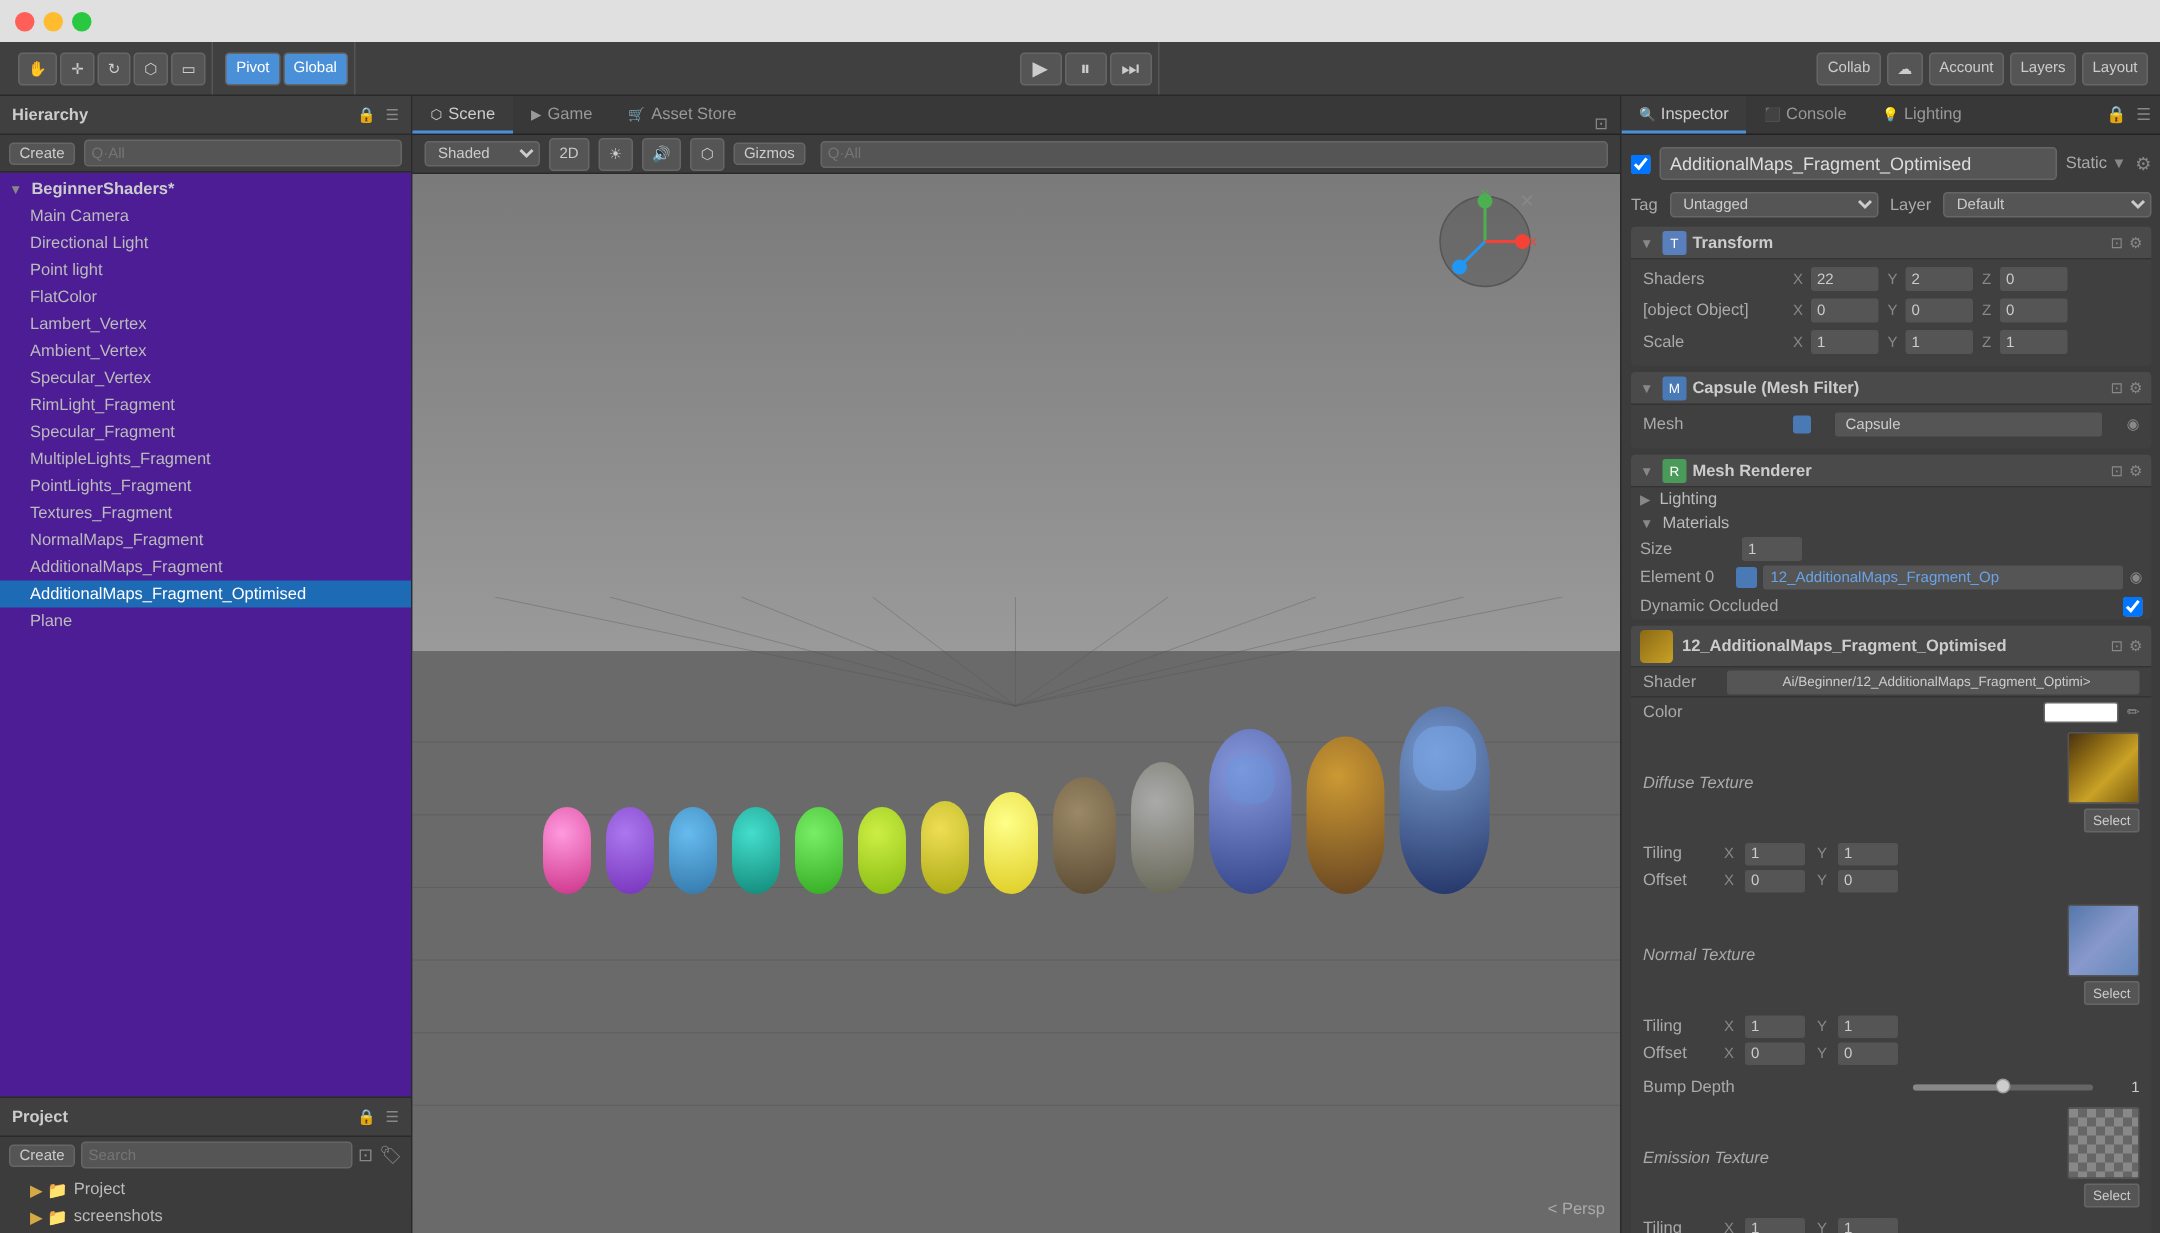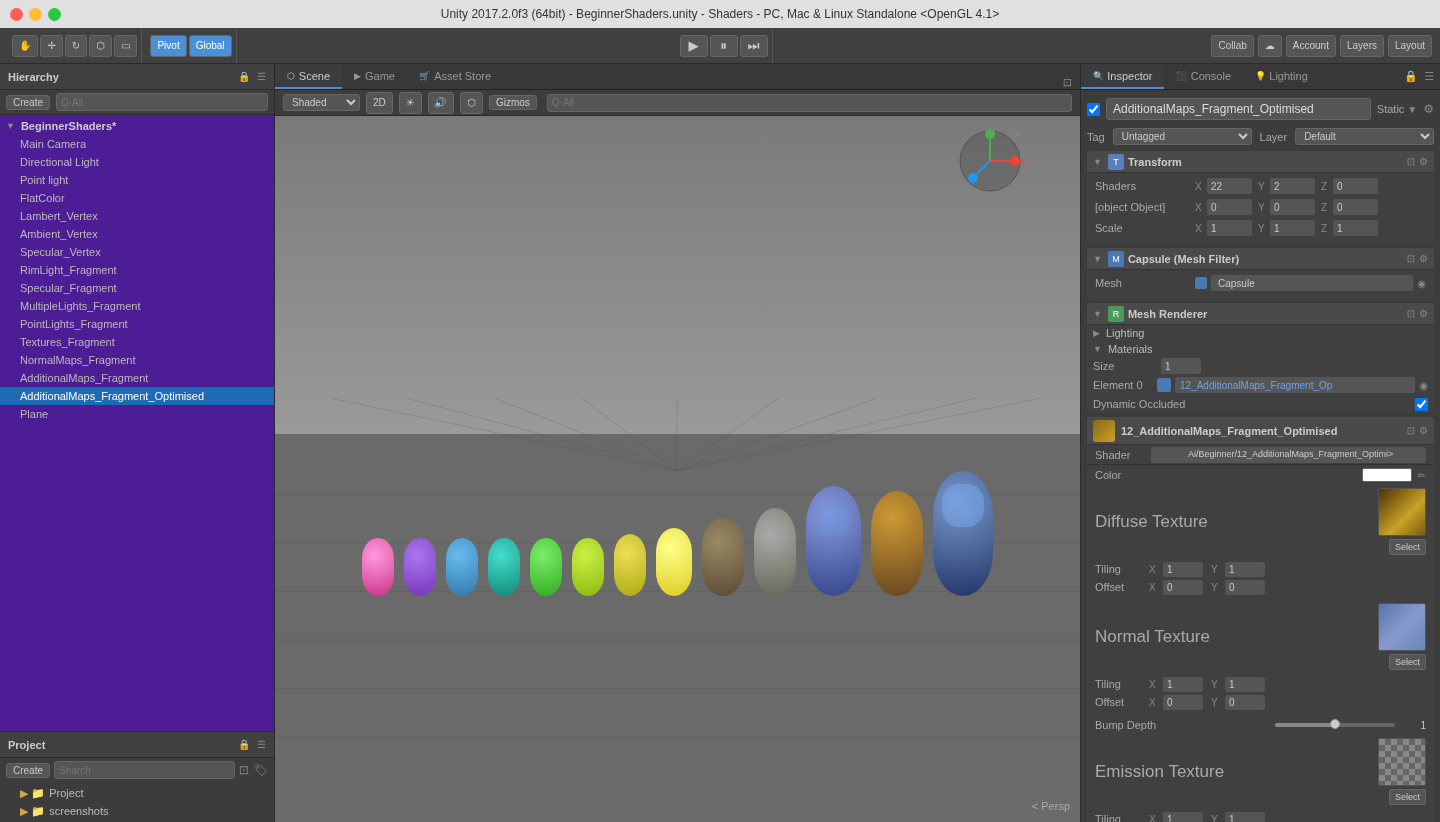--- a/index.html
+++ b/index.html
@@ -439,21 +439,21 @@
       font-size: 10px;
       padding: 1px 3px;
       width: 45px;
       height: 16px;
     }
 
     .mesh-field {
       display: flex;
       align-items: center;
       flex: 1;
-      gap: 4px;
+      gap: 16px;
     }
     .mesh-value {
       background: #555;
       border: 1px solid #555;
       border-radius: 2px;
       color: #ccc;
       font-size: 10px;
       padding: 1px 6px;
       flex: 1;
       height: 16px;
@@ -579,21 +579,21 @@
       border-radius: 2px;
     }
     .color-edit { color: #888; font-size: 10px; cursor: pointer; }
 
     .texture-row {
       display: flex;
       align-items: center;
       padding: 3px 8px;
       gap: 6px;
     }
-    .texture-label { color: #aaa; font-size: 17px; flex: 1; }
+    .texture-label { color: #aaa; font-size: 11px; flex: 1; font-style: italic; }
 
     .texture-preview {
       width: 48px; height: 48px;
       border: 1px solid #555;
       border-radius: 2px;
       overflow: hidden;
     }
     .texture-preview.diffuse {
       background: linear-gradient(135deg, #4a3210 0%, #8B6914 30%, #c9a227 60%, #7a5c10 100%);
     }
@@ -703,21 +703,20 @@
   </style>
 </head>
 <body>
 
 <div class="title-bar">
   <div class="traffic-lights">
     <div class="traffic-light tl-red"></div>
     <div class="traffic-light tl-yellow"></div>
     <div class="traffic-light tl-green"></div>
   </div>
-  <span class="title-bar-title">Unity 2017.2.0f3 (64bit) - BeginnerShaders.unity - Shaders - PC, Mac &amp; Linux Standalone &lt;OpenGL 4.1&gt;</span>
 </div>
 
 <div class="toolbar">
   <div class="toolbar-group">
     <button class="toolbar-btn">✋</button>
     <button class="toolbar-btn">✛</button>
     <button class="toolbar-btn">↻</button>
     <button class="toolbar-btn">⬡</button>
     <button class="toolbar-btn">▭</button>
   </div>

